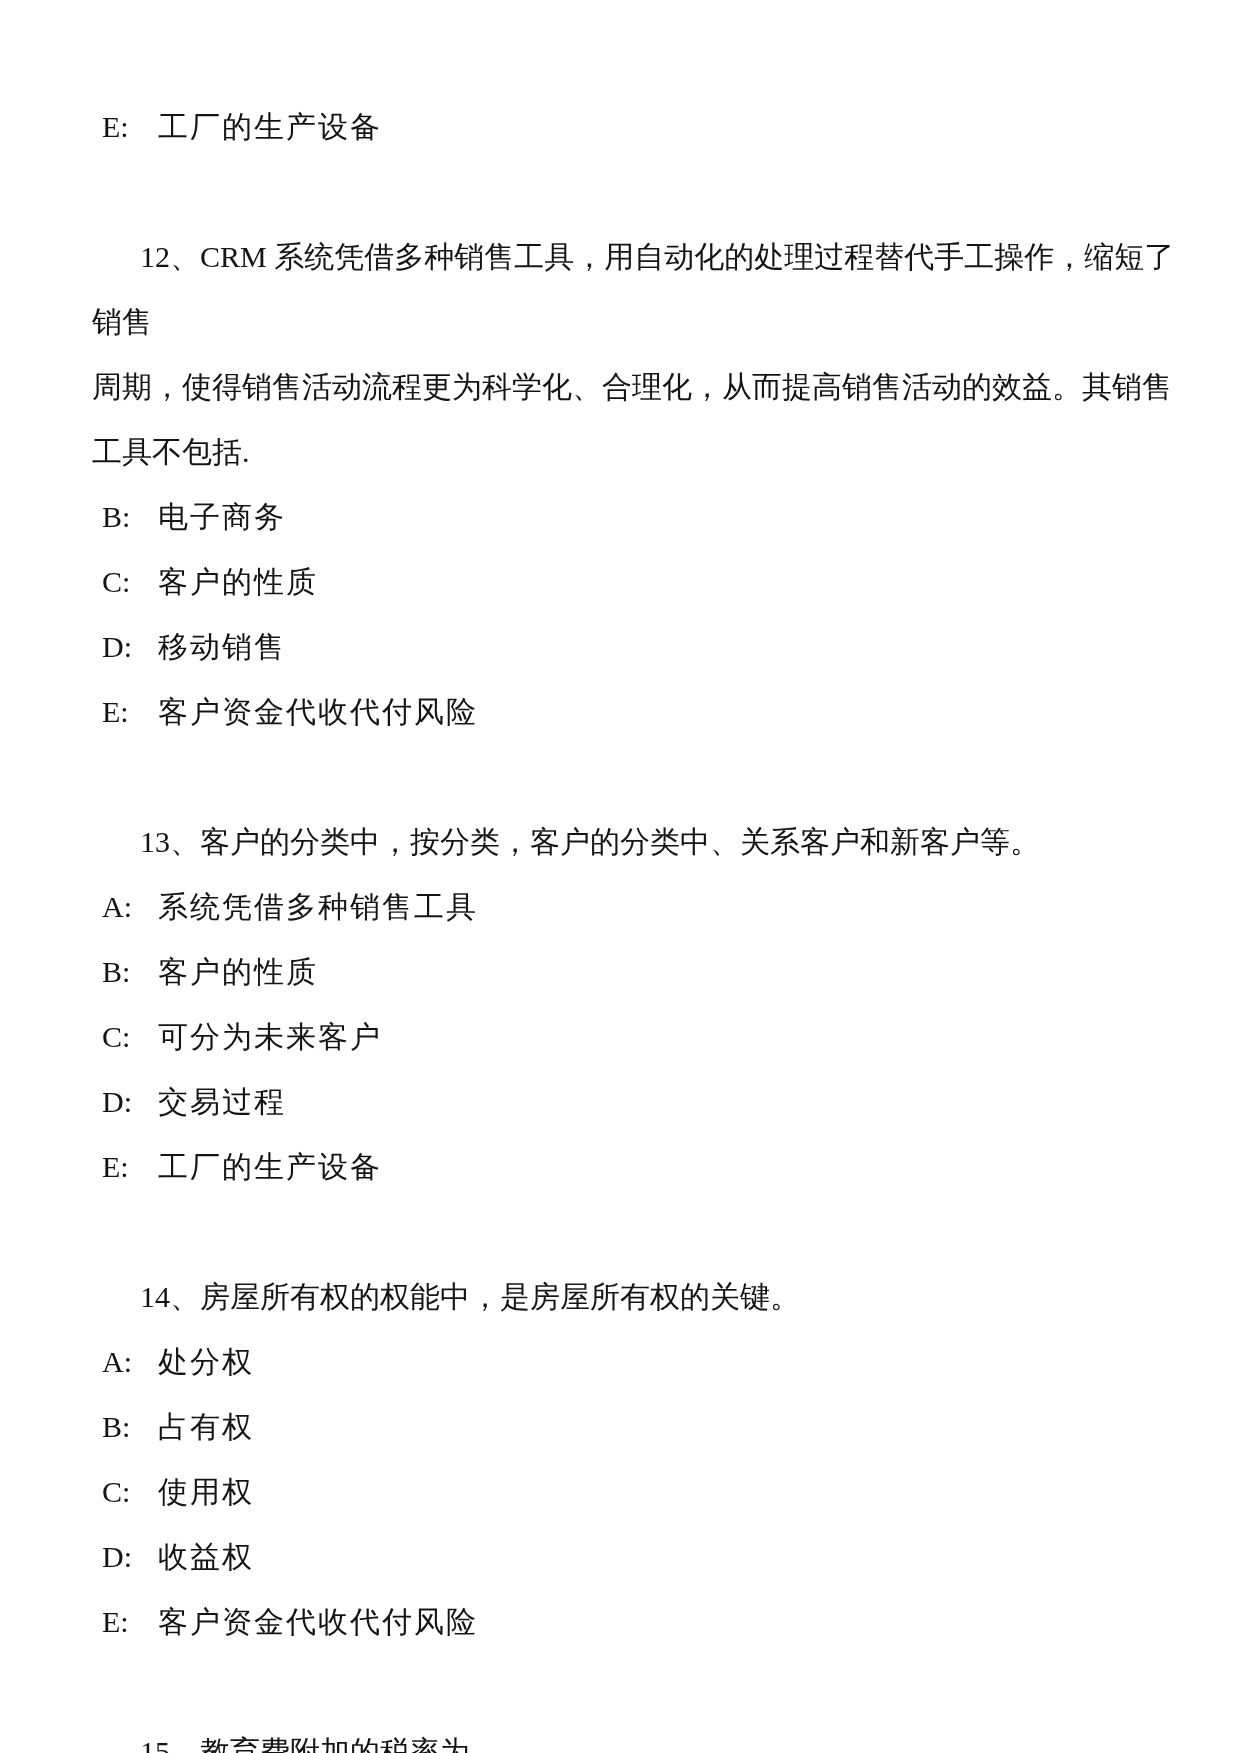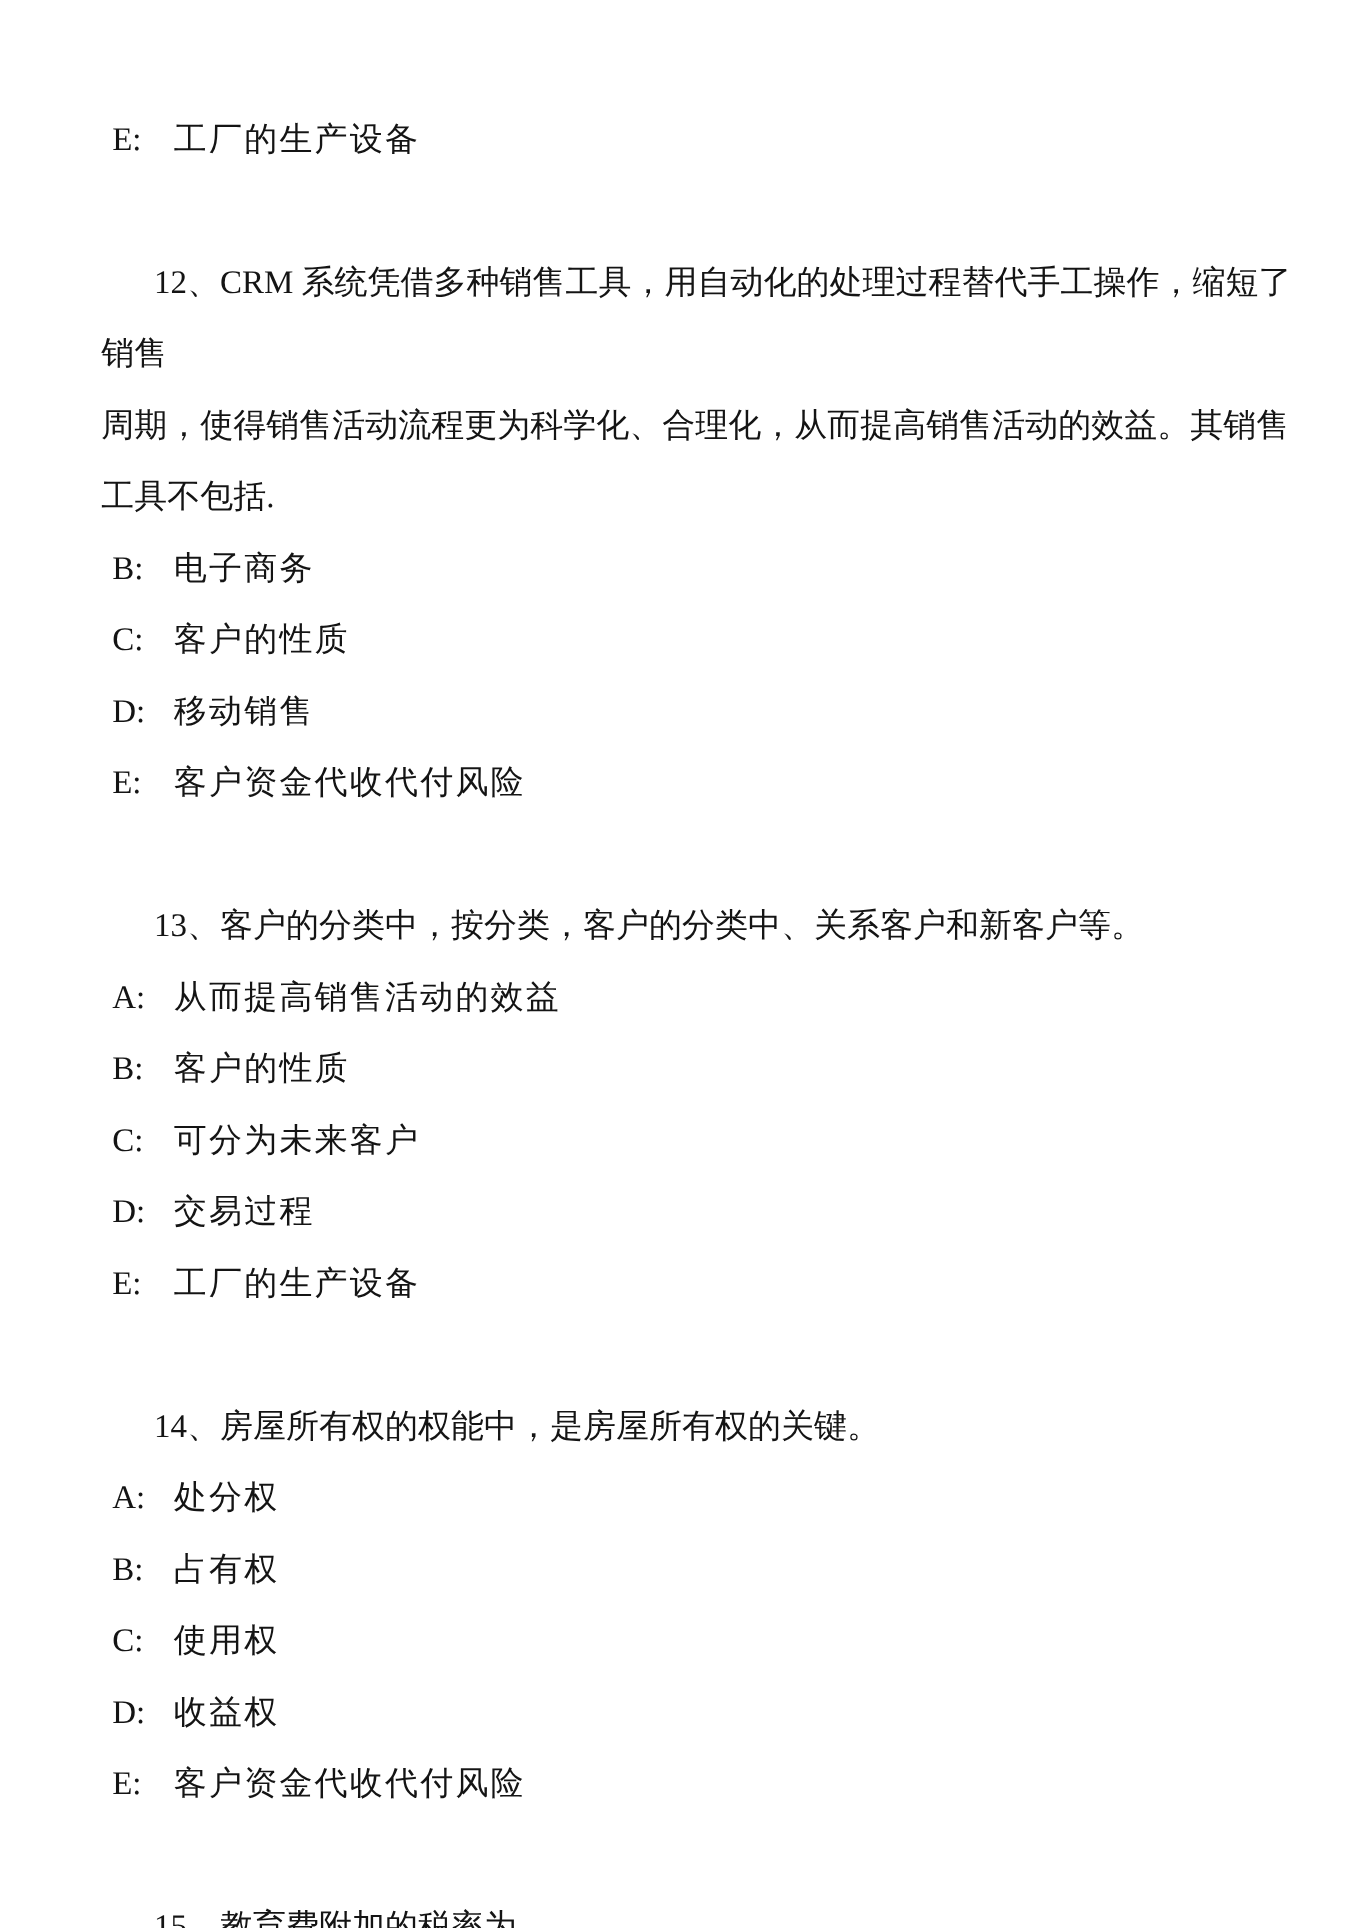--- a/index.html
+++ b/index.html
@@ -75,21 +75,21 @@
     <div class="line option">
       <span class="opt-label">E:</span><span class="opt-text">客户资金代收代付风险</span>
     </div>
   </section>
 
   <section>
     <div class="line question">
       <span class="q-number">13、</span><span class="q-body">客户的分类中，按分类，客户的分类中、关系客户和新客户等。</span>
     </div>
     <div class="line option">
-      <span class="opt-label">A:</span><span class="opt-text">从而提高销售活动的效益</span>
+      <span class="opt-label">A:</span><span class="opt-text">系统凭借多种销售工具</span>
     </div>
     <div class="line option">
       <span class="opt-label">B:</span><span class="opt-text">客户的性质</span>
     </div>
     <div class="line option">
       <span class="opt-label">C:</span><span class="opt-text">可分为未来客户</span>
     </div>
     <div class="line option">
       <span class="opt-label">D:</span><span class="opt-text">交易过程</span>
     </div>

